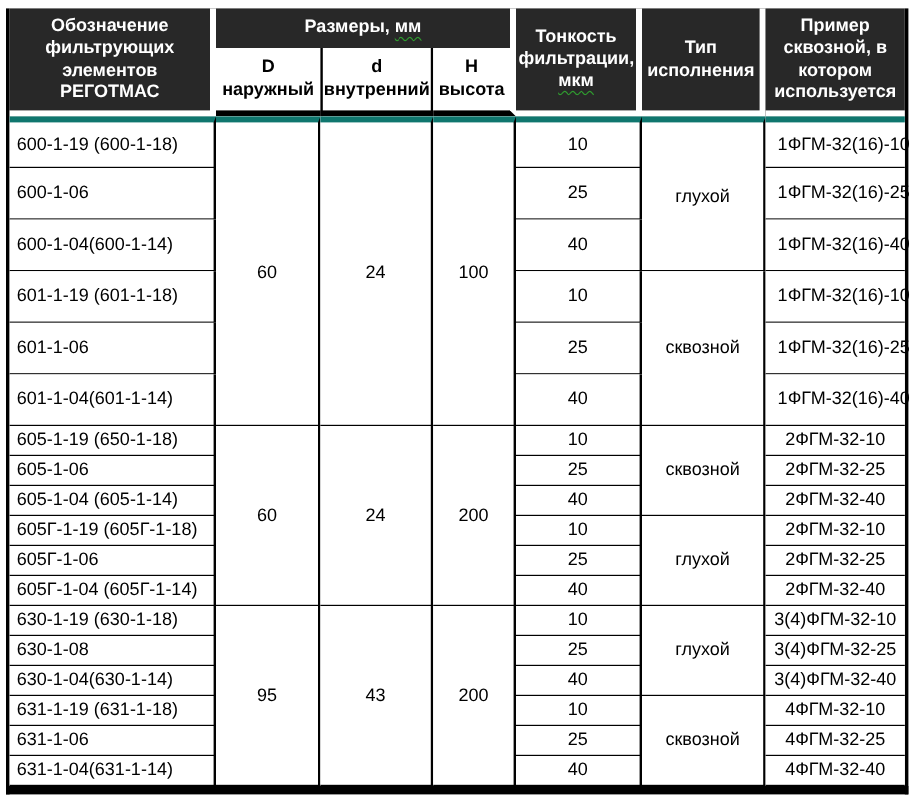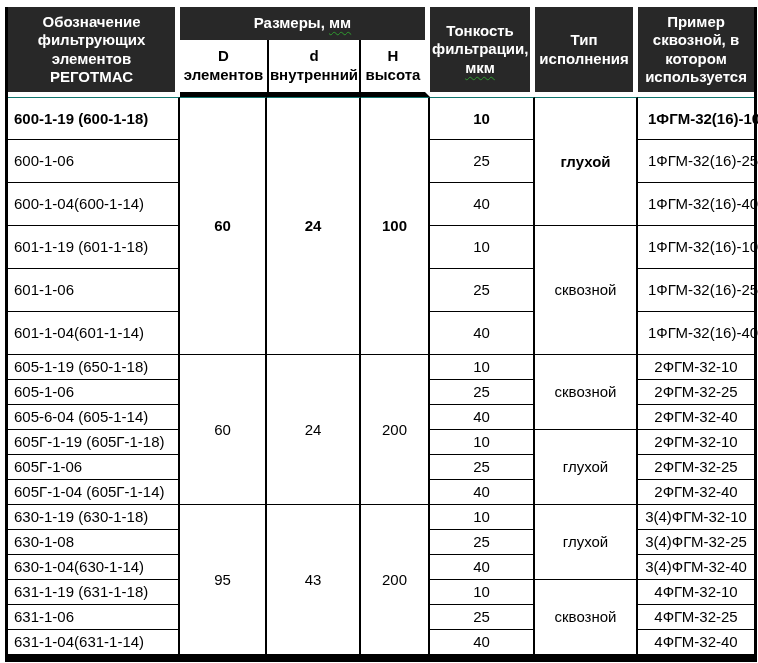--- a/index.html
+++ b/index.html
@@ -70,21 +70,21 @@
     font-size: 15px;
     color: #000000;
     background: #ffffff;
     border-right: 2px solid #000;
     border-bottom: 1px solid #000;
     text-align: center;
     vertical-align: middle;
     padding: 0;
     line-height: 1.2;
   }
-  tr.first td { border-top: 1px solid #0f766e; font-weight: bold; }
+  tr.first td { border-top: 5px solid #0f766e; }
   td.des {
     text-align: left;
     padding-left: 6px;
     white-space: nowrap;
   }
   td.exm { border-right: 0; margin-left: 44px; }
   td.ex2 { padding: 0 10px; line-height: 1.3; }
   td.ex1 { white-space: nowrap; }
 </style>
 </head>
@@ -105,21 +105,21 @@
     <tr class="h1">
       <th class="blk gapR gapB" rowspan="2">Обозначение фильтрующих элементов РЕГОТМАС</th>
       <th class="blk gapR" colspan="3"><span>Размеры, </span><span class="wavy">мм</span></th>
       <th class="blk gapR gapB" rowspan="2"><span>Тонкость фильтрации, </span><span class="wavy">мкм</span></th>
       <th class="blk gapR gapB" rowspan="2">Тип исполнения</th>
       <th class="blk gapB" rowspan="2">Пример сквозной, в котором используется</th>
     </tr>
     <tr class="h2">
       <th class="sub">
         <div>D</div>
-        <div>элементов</div>
+        <div>наружный</div>
       </th>
       <th class="sub subMid">
         <div>d</div>
         <div>внутренний</div>
       </th>
       <th class="sub subEnd">
         <div>H</div>
         <div>высота</div>
       </th>
     </tr>
@@ -170,21 +170,21 @@
       <td>10</td>
       <td rowspan="3">сквозной</td>
       <td class="exm ex1">2ФГМ-32-10</td>
     </tr>
     <tr class="rB">
       <td class="des">605-1-06</td>
       <td>25</td>
       <td class="exm ex1">2ФГМ-32-25</td>
     </tr>
     <tr class="rB">
-      <td class="des">605-6-04 (605-1-14)</td>
+      <td class="des">605-1-04 (605-1-14)</td>
       <td>40</td>
       <td class="exm ex1">2ФГМ-32-40</td>
     </tr>
     <tr class="rB">
       <td class="des">605Г-1-19 (605Г-1-18)</td>
       <td>10</td>
       <td rowspan="3">глухой</td>
       <td class="exm ex1">2ФГМ-32-10</td>
     </tr>
     <tr class="rB">

